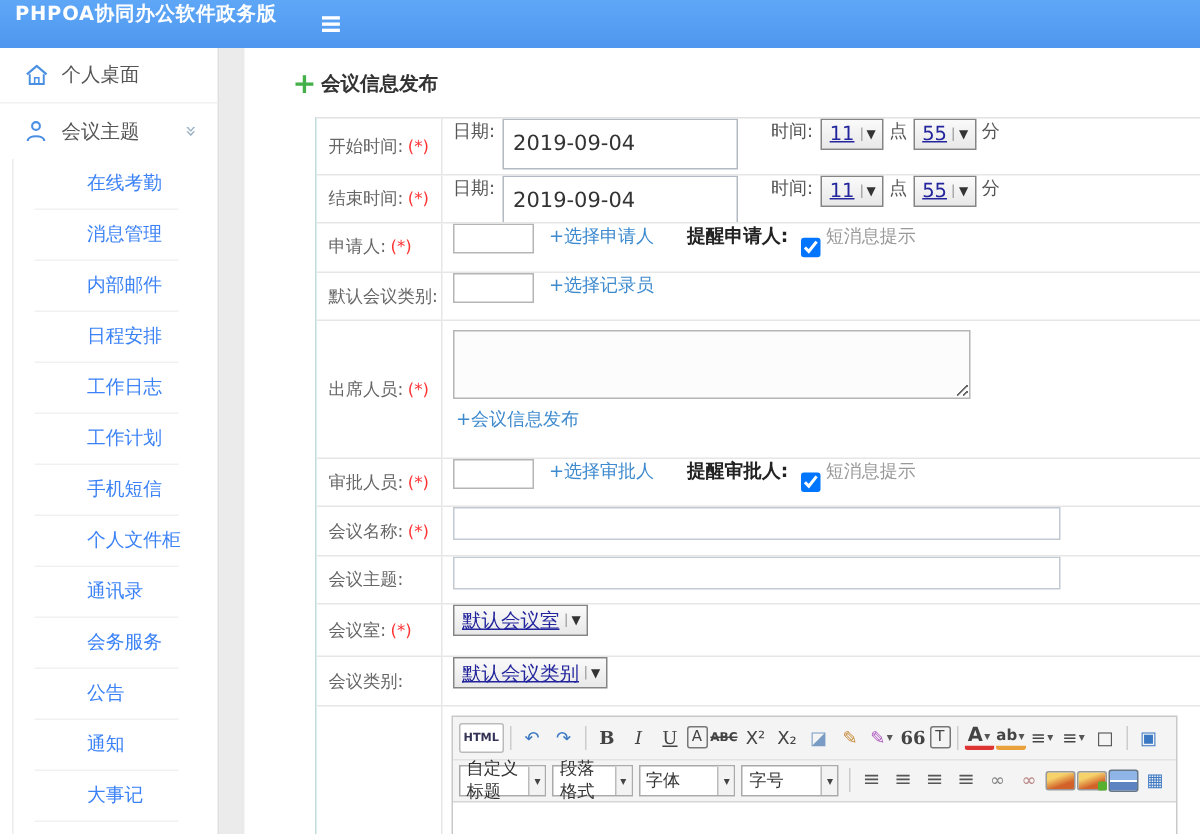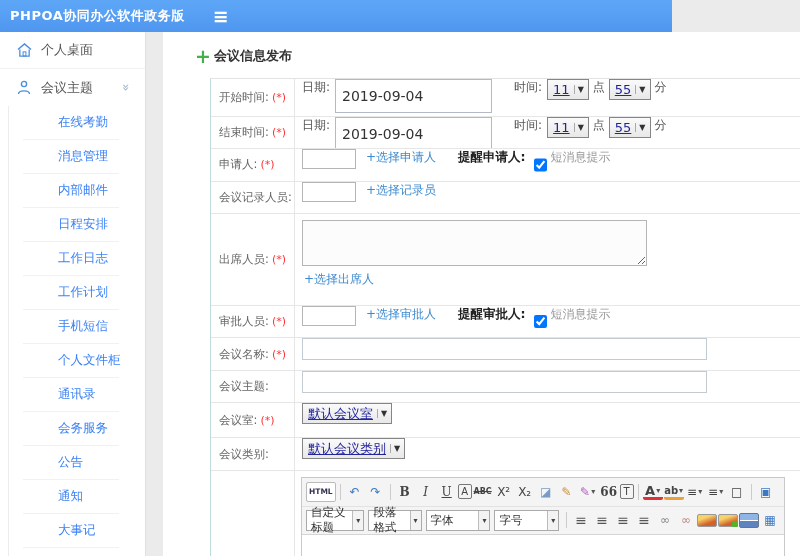--- a/index.html
+++ b/index.html
@@ -1,21 +1,21 @@
 <!DOCTYPE html>
 <html><head>
 <meta charset="utf-8">
 <style>
   * { margin:0; padding:0; box-sizing:border-box; }
   html,body { width:800px; height:556px; overflow:hidden; background:#ebebeb;
     font-family:"DejaVu Sans","Liberation Sans",sans-serif; font-size:12px; color:#333; }
 
   
-  .topbar { position:absolute; left:0; top:0; width:672px; height:32px;
-    background:linear-gradient(#5ea7f7,#4f97ef); display:flex; align-items:center; z-index:10; }
+  .topbar { position:absolute; left:0; top:0; width:800px; height:32px;
+    background:linear-gradient(#5ea7f7,#4f97ef); display:flex; align-items:flex-start; z-index:10; }
   .topbar .title { color:#fff; font-weight:bold; font-size:13px; padding-left:10px; letter-spacing:.5px; }
   .topbar .burger { color:#fff; font-size:19px; font-weight:bold; margin-left:28px; cursor:pointer; line-height:32px; }
 
   
   .sidebar { position:absolute; left:0; top:32px; width:146px; bottom:0; background:#fff;
     border-right:1px solid #e0e0e0; overflow:hidden; }
   .sd-item { height:37px; display:flex; align-items:center; padding-left:16px;
     color:#555; font-size:13px; border-bottom:1px solid #f1f1f1; position:relative; cursor:pointer; }
   .sd-item .ic { width:16px; height:16px; margin-right:9px; display:inline-flex; align-items:center; justify-content:center; }
   .sd-item .chev { position:absolute; right:14px; color:#9ab0c4; font-size:13px; }
@@ -228,37 +228,37 @@
         <input class="mini-input" style="">
         <a class="link">+选择申请人</a>
         <span class="remind">提醒申请人:</span>
         <input type="checkbox" checked="" style="">
         <span class="sms">短消息提示</span>
       </div>
     </div>
 
     <div class="frow h32">
       <div class="fl">
-          <span>会议记录人员:</span>
+          <span>默认会议类别:</span>
           <span class="req">(*)</span>
         </div>
       <div class="fv">
         <input class="mini-input" style="">
         <a class="link">+选择记录员</a>
       </div>
     </div>
 
     <div class="frow h93">
       <div class="fl">
           <span>出席人员:</span>
           <span class="req">(*)</span>
         </div>
       <div class="fv col">
         <textarea class="big-area" style=""></textarea>
-        <a class="link" style="margin-left:2px;">+选择出席人</a>
+        <a class="link" style="margin-left:2px;">+会议信息发布</a>
       </div>
     </div>
 
     <div class="frow h32">
       <div class="fl">
           <span>审批人员:</span>
           <span class="req">(*)</span>
         </div>
       <div class="fv">
         <input class="mini-input" style="">

